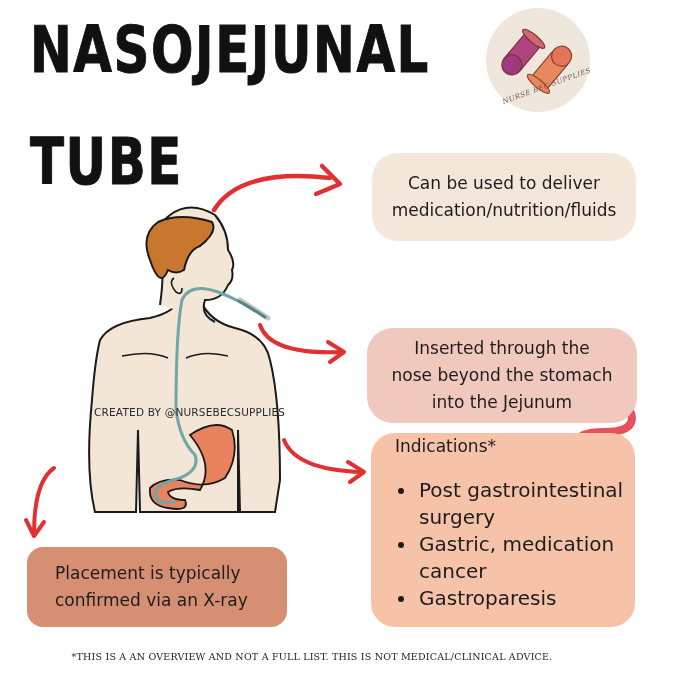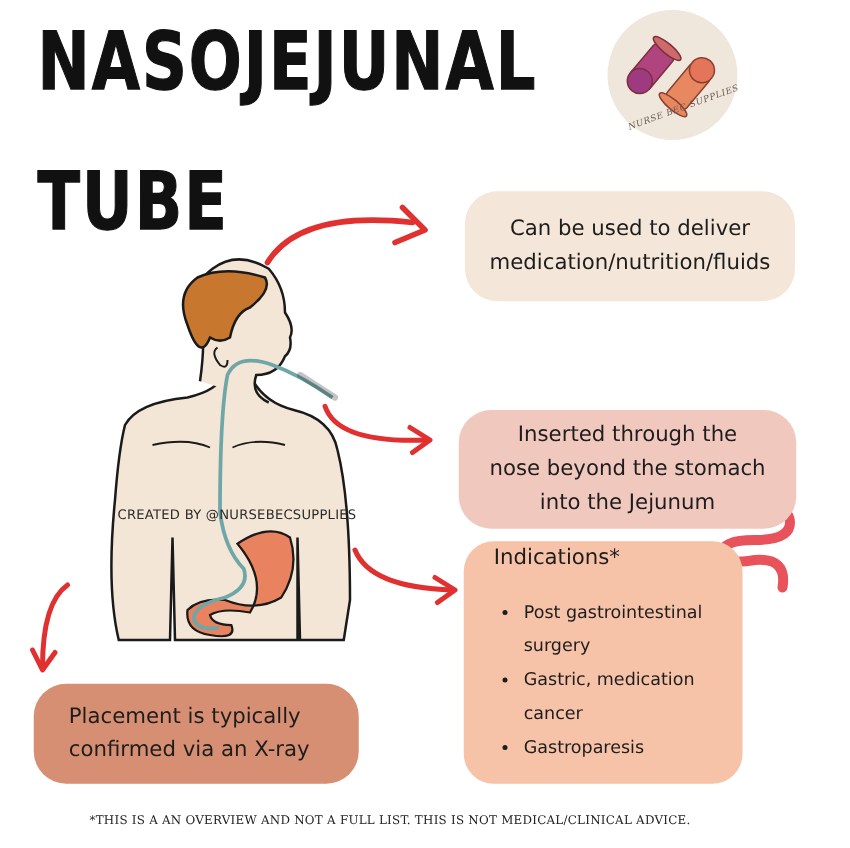--- a/index.html
+++ b/index.html
@@ -21,28 +21,28 @@
     left: 500px; top: 82px; font-size: 7px; color: #6b5a50; letter-spacing: 0.5px; transform: rotate(-20deg);
     font-family: "DejaVu Serif", serif; font-style: italic; white-space: nowrap;
   }
   .box {
     border-radius: 26px; display: flex; flex-direction: column; justify-content: center; align-items: center;
     text-align: center; font-size: 17px; line-height: 27px; color: #1d1d1d;
   }
   .box1 { left: 372px; top: 153px; width: 264px; height: 88px; background: #f4e6d8; }
   .box2 { left: 367px; top: 292px; width: 270px; height: 95px; background: #f0c8be; margin-top: 36px; }
   .box3 {
-    left: 371px; top: 433px; width: 223px; height: 194px; background: #f6c2a8; border-radius: 24px;
+    left: 371px; top: 433px; width: 264px; height: 194px; background: #f6c2a8; border-radius: 24px;
     display: block; text-align: left; padding: 0;
   }
   .box3 .head { position: absolute; left: 24px; top: 0px; font-size: 17px; }
-  .box3 ul { position: absolute; left: 24px; top: 44px; margin: 0; padding: 0 0 0 22px; list-style: disc; font-size: 14px; line-height: 27px; }
+  .box3 ul { position: absolute; left: 24px; top: 44px; margin: 0; padding: 0 0 0 22px; list-style: disc; font-size: 20px; line-height: 27px; }
   .box3 li { padding-left: 2px; }
   .box4 {
-    left: 27px; top: 547px; width: 260px; height: 80px; background: #d68f72; border-radius: 26px;
+    left: 27px; top: 547px; width: 260px; height: 80px; background: #d68f72; border-radius: 16px;
     align-items: flex-start; text-align: left; padding-left: 28px; box-sizing: border-box; font-size: 17px;
   }
   .credit {
     left: 94px; top: 376px; font-size: 10.5px; color: #2a2a2a; letter-spacing: 0.2px; font-family: "DejaVu Sans", sans-serif; margin-top: 30px;
   }
   .disclaimer {
     left: 0; width: 624px; top: 651px; text-align: center; font-size: 9.5px; color: #222; letter-spacing: 0.2px;
     font-family: "DejaVu Serif", serif;
   }
   svg { position: absolute; left: 0; top: 0; }

